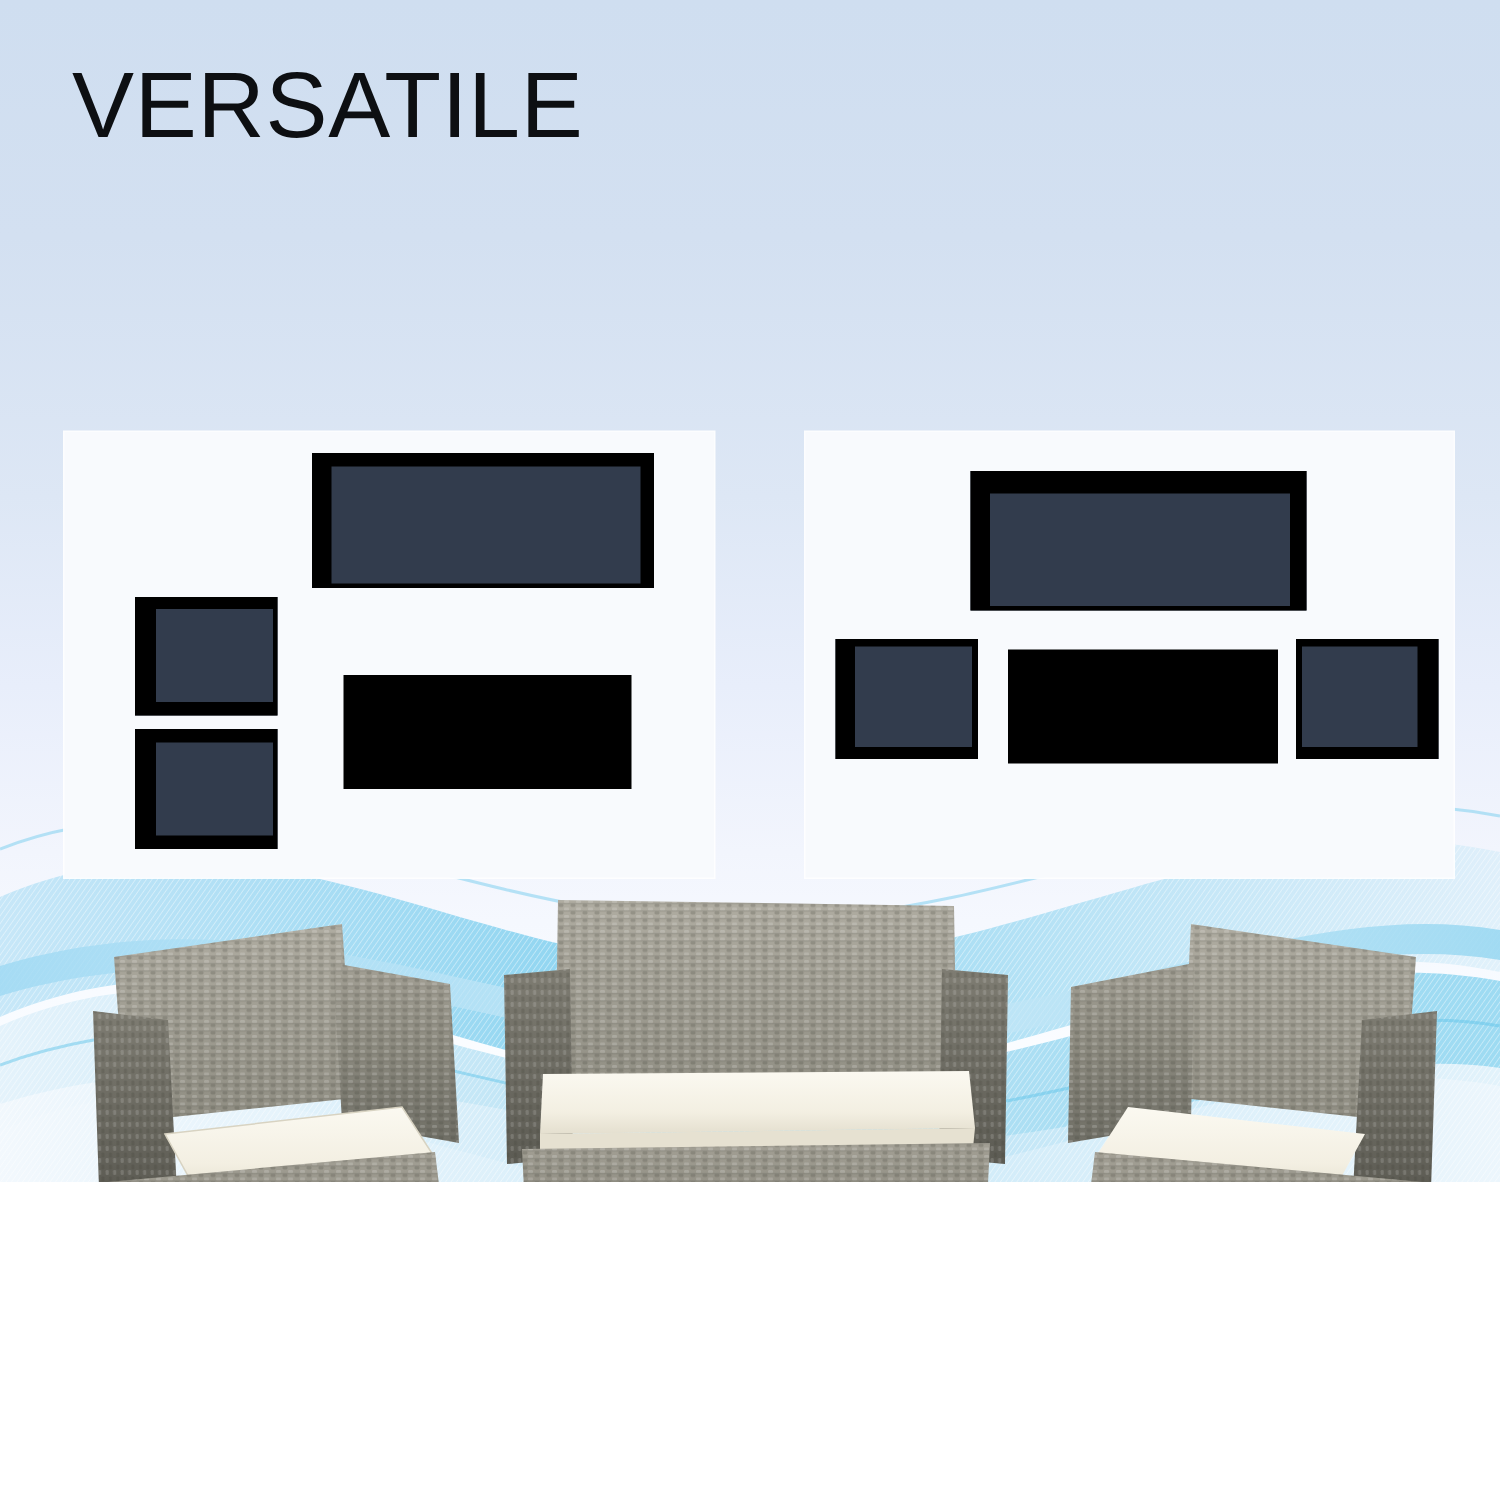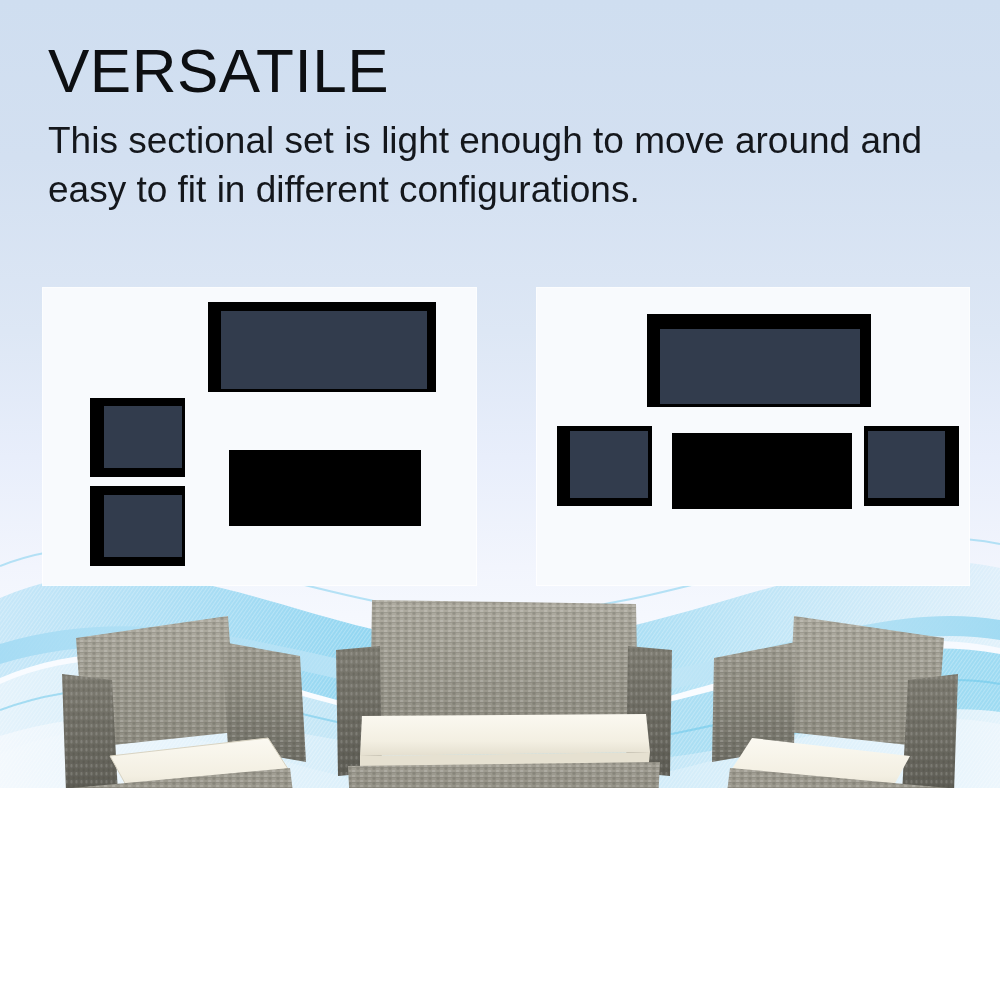--- a/index.html
+++ b/index.html
@@ -155,21 +155,20 @@
       <path d="M0,288 C200,226 380,330 600,316 C780,305 890,248 1000,264 L1000,340 L0,340 Z" fill="url(#wgD)"></path>
       <path d="M0,288 C200,226 380,330 600,316 C780,305 890,248 1000,264 L1000,340 L0,340 Z" fill="url(#hatch)"></path>
 
       <path d="M0,118 C160,54 320,176 520,166 C700,157 850,66 1000,96" fill="none" stroke="#7fcfee" stroke-width="2" opacity="0.55"></path>
       <path d="M0,262 C190,192 350,312 560,300 C740,290 880,214 1000,236" fill="none" stroke="#63c6ea" stroke-width="2" opacity="0.5"></path>
     </g>
   </svg>
 
   <div class="headline">
     <h1 class="title">VERSATILE</h1>
-    <p class="subtitle">This sectional set is light enough to move around and easy to fit in different configurations.</p>
   </div>
 
   <div class="panels">
 
     <div class="panel left">
       <div class="fx framed l-sofa"></div>
       <div class="fx framed l-ch1"></div>
       <div class="fx framed l-ch2"></div>
       <div class="fx solid  l-table"></div>
     </div>

